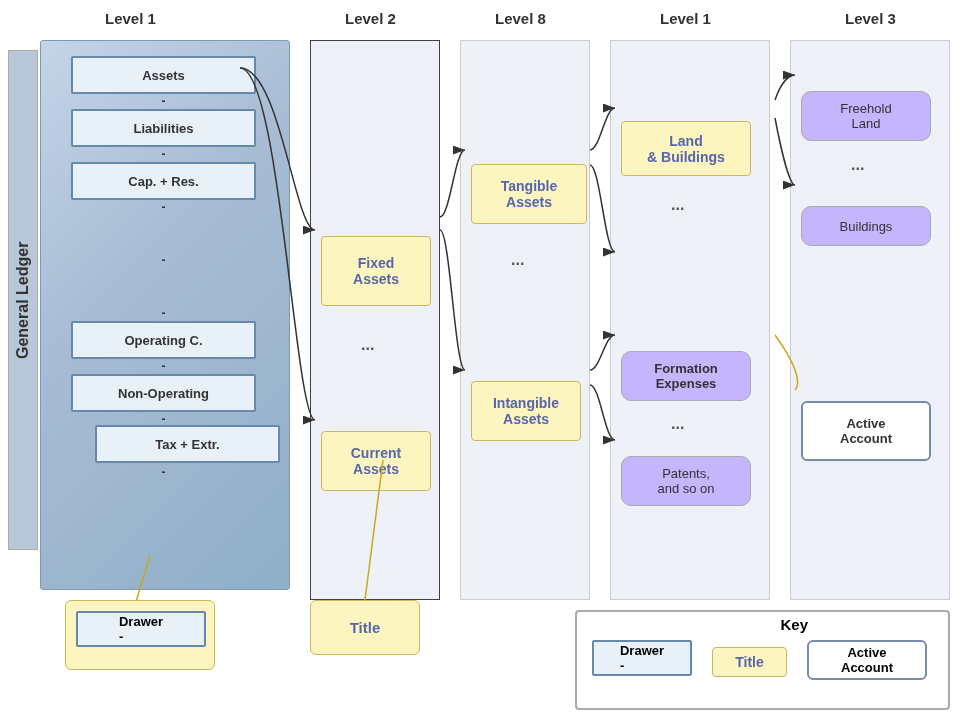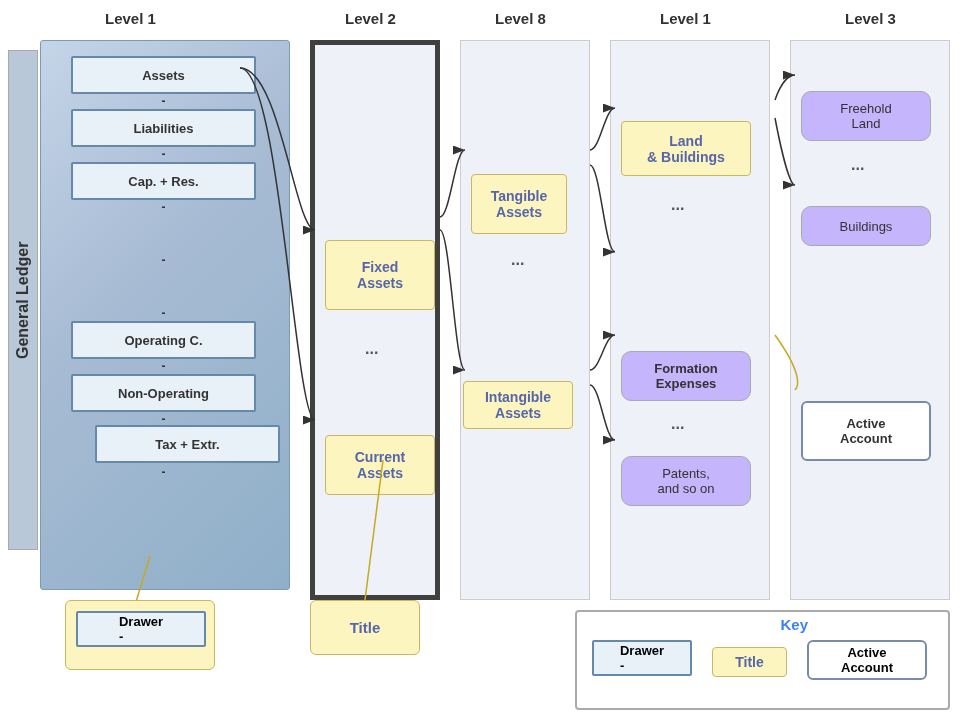--- a/index.html
+++ b/index.html
@@ -89,21 +89,21 @@
     }
 
     
     .level2-col {
       position: absolute;
       left: 310px;
       top: 40px;
       width: 130px;
       height: 560px;
       background: #eef2f8;
-      border: 5px solid #404040;
+      border: 1px solid #404040;
     }
 
     
     .level3-col {
       position: absolute;
       left: 460px;
       top: 40px;
       width: 130px;
       height: 560px;
       background: #eef2f8;
@@ -208,21 +208,21 @@
       border: 2px solid #aaa;
       border-radius: 4px;
     }
 
     .key-title {
       position: absolute;
       top: 4px;
       right: 140px;
       font-size: 15px;
       font-weight: bold;
-      color: #3b82f6;
+      color: #000000;
     }
 
     .key-drawer {
       position: absolute;
       top: 28px;
       left: 15px;
       width: 100px;
       height: 36px;
       background: #e8f0f8;
       border: 2px solid #6688aa;
@@ -349,25 +349,25 @@
 
     <div class="title-box" style="left:10px; top:195px; width:110px; height:70px;">Fixed<br>Assets</div>
 
     <div class="ellipsis-text" style="left:50px; top:295px;">...</div>
 
     <div class="title-box" style="left:10px; top:390px; width:110px; height:60px;text-align:center;">Current<br>Assets</div>
   </div>
 
   <div class="level3-col">
 
-    <div class="title-box" style="left:10px; top:133px; width:96px; height:60px;">Tangible<br>Assets</div>
+    <div class="title-box" style="left:10px; top:123px; width:116px; height:60px;">Tangible<br>Assets</div>
 
     <div class="ellipsis-text" style="left:50px; top:210px;">...</div>
 
-    <div class="title-box" style="left:2px; top:340px; width:110px; height:48px;">Intangible<br>Assets</div>
+    <div class="title-box" style="left:10px; top:340px; width:110px; height:60px;">Intangible<br>Assets</div>
   </div>
 
   <div class="level4-col">
 
     <div class="title-box" style="left:10px; top:80px; width:130px; height:55px;">Land<br>&amp; Buildings</div>
 
     <div class="ellipsis-text" style="left:60px; top:155px;">...</div>
 
 
     <div class="white-box" style="left:10px; top:310px; width:130px; height:50px;font-weight:bold;">Formation<br>Expenses</div>

